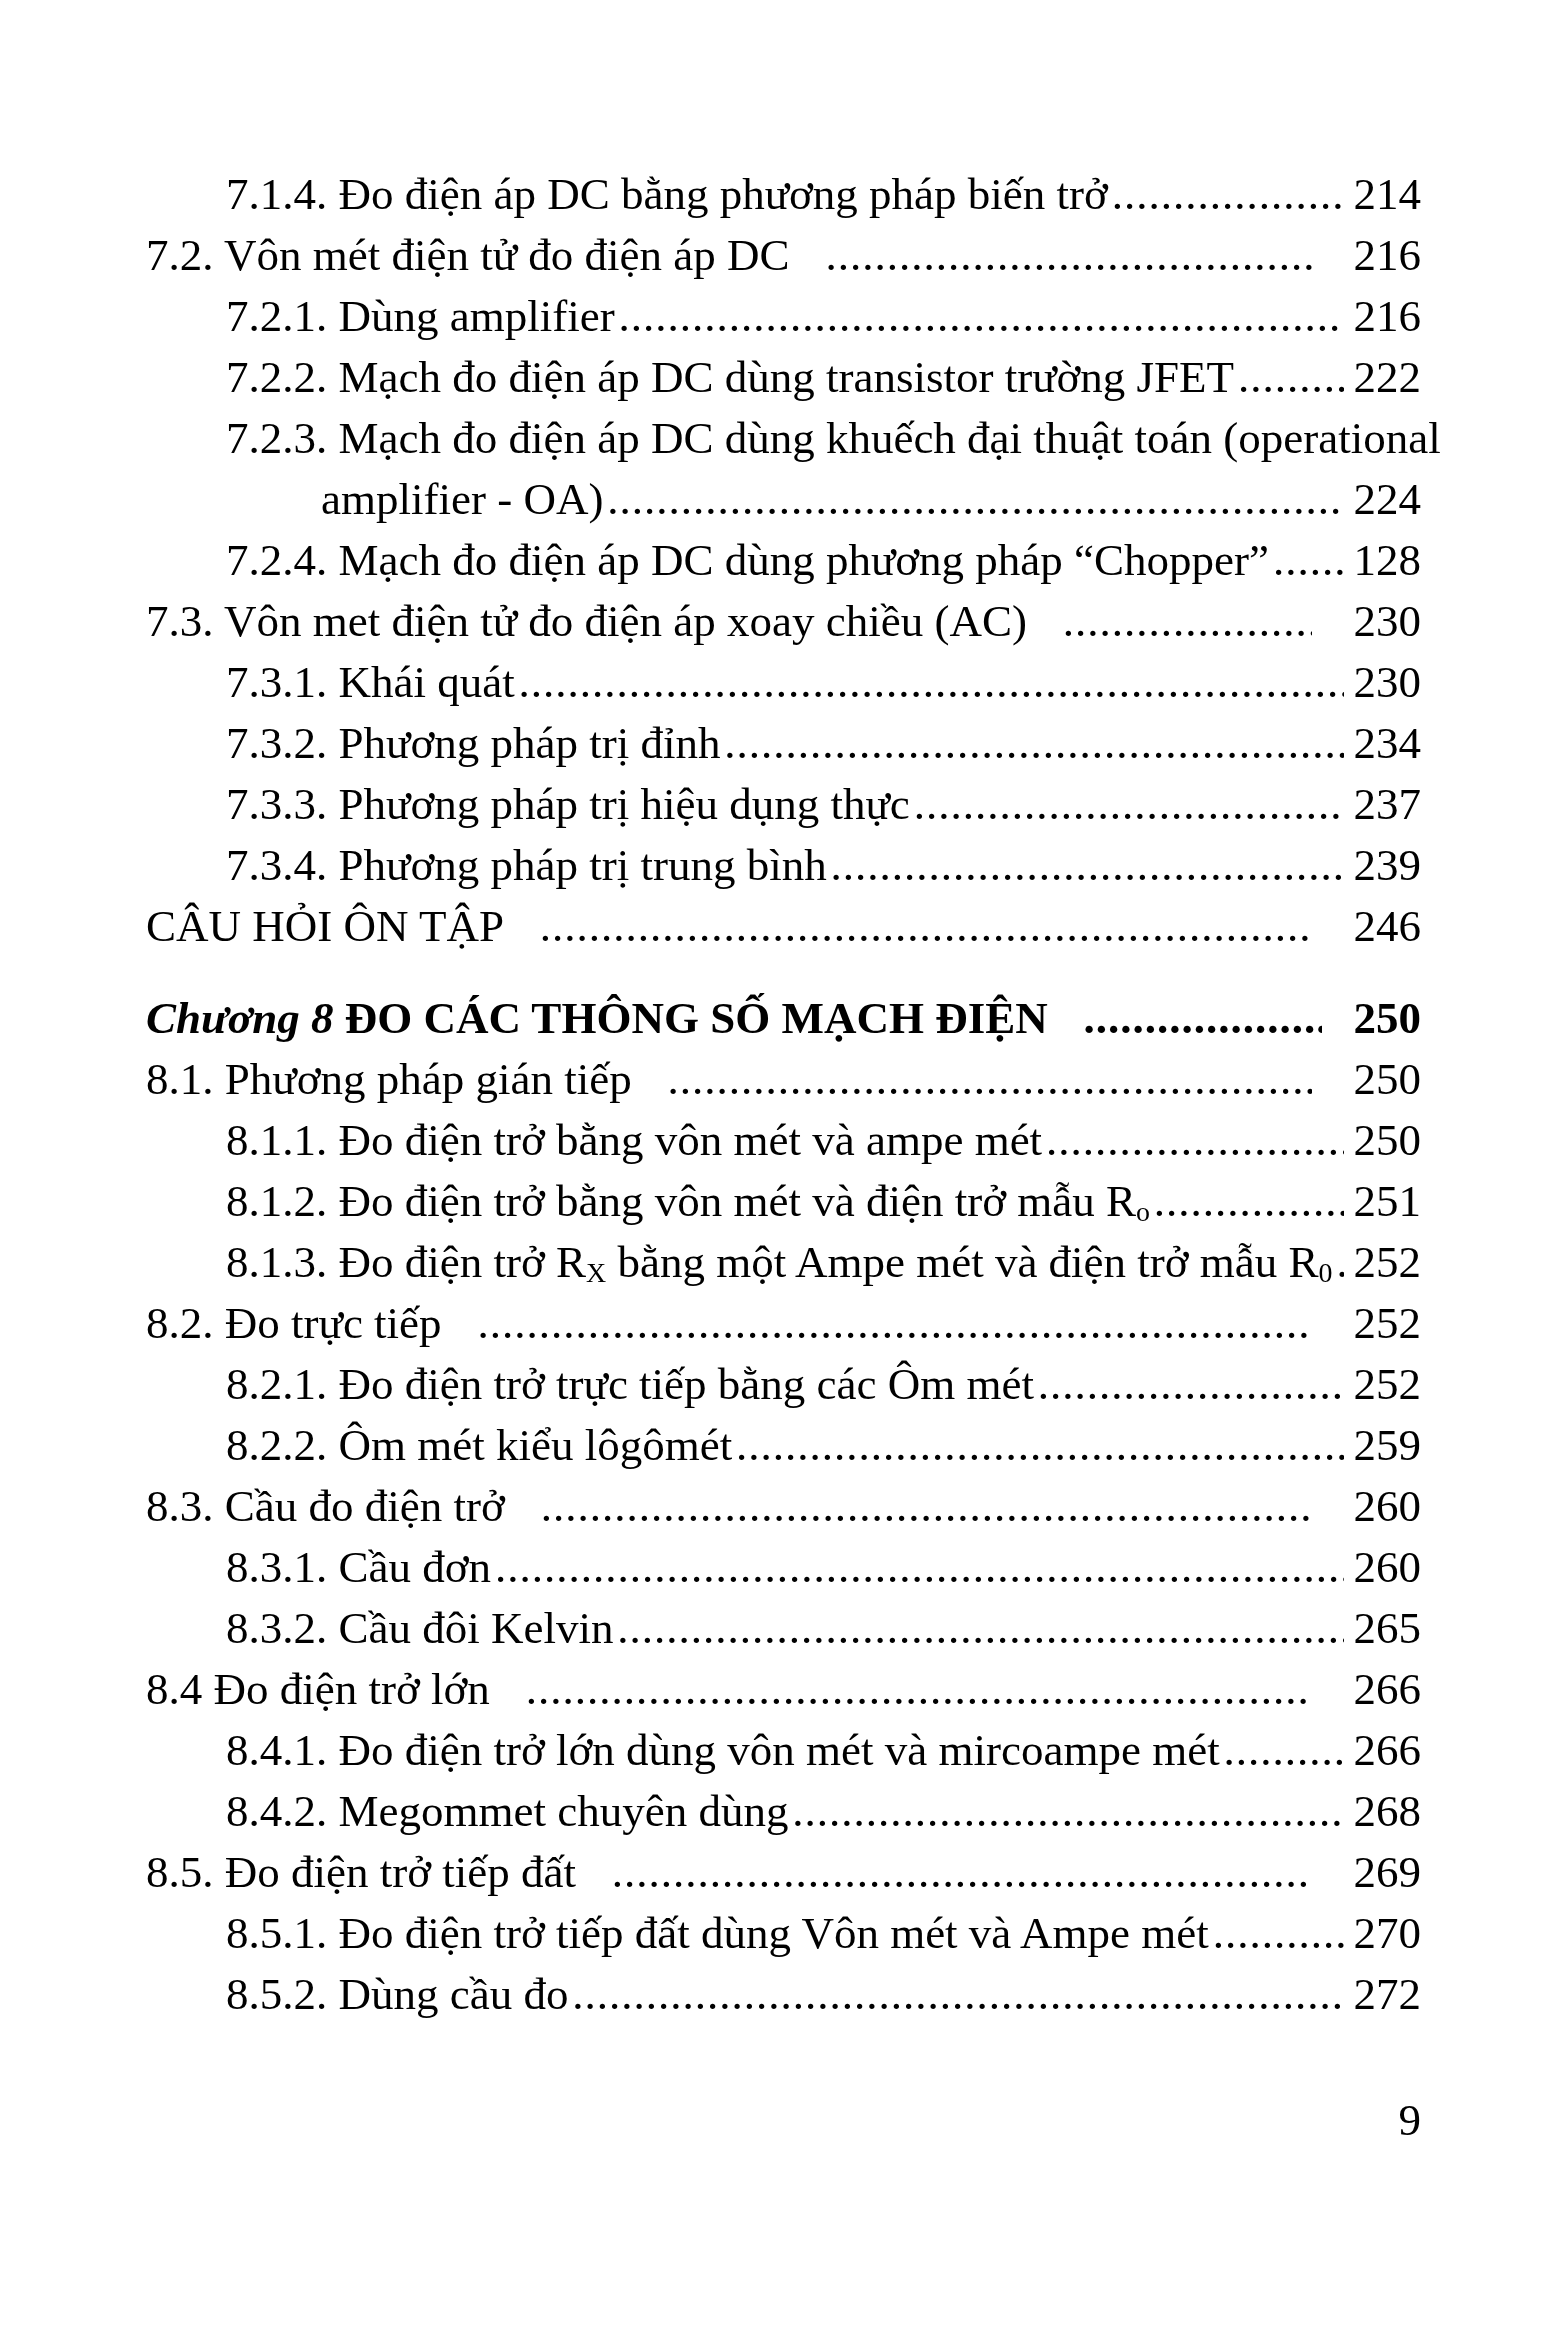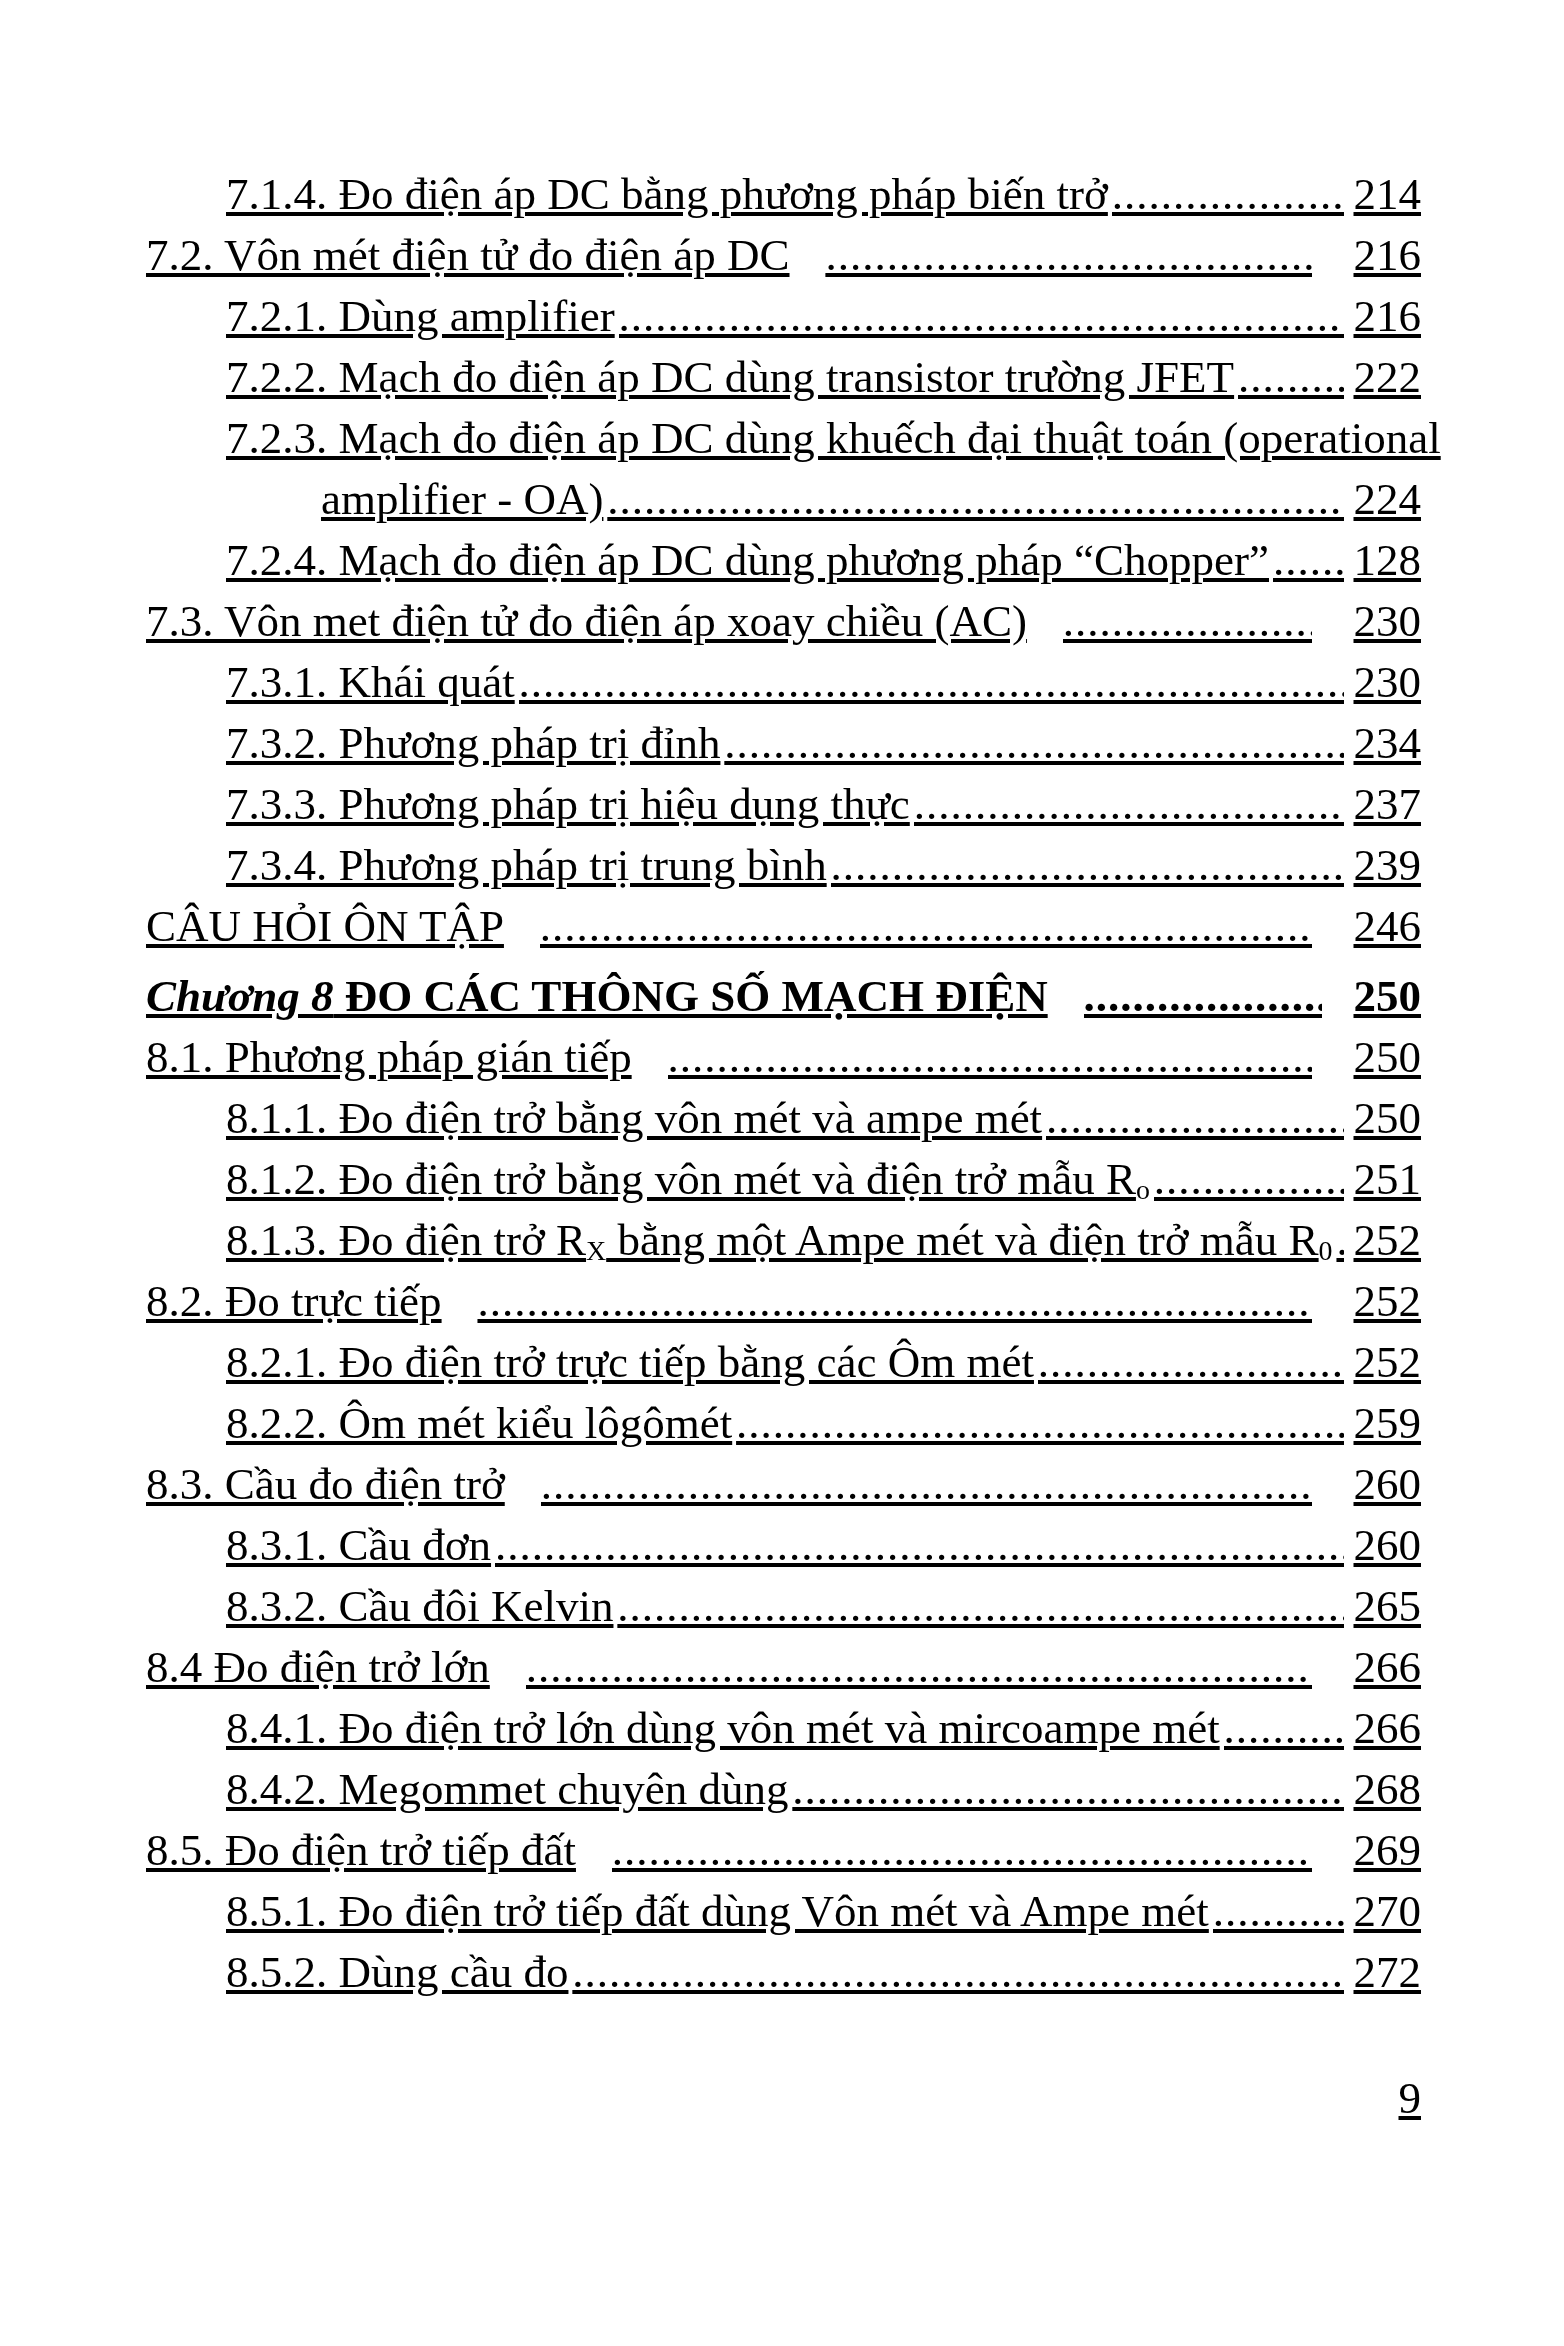--- a/index.html
+++ b/index.html
@@ -11,33 +11,32 @@
     position: relative;
     box-sizing: border-box;
     width: 1564px;
     height: 2346px;
     background: #ffffff;
     color: #000000;
     font-family: "Liberation Serif", "DejaVu Serif", serif;
     font-size: 45px;
     padding: 164px 143px 0 146px;
     overflow: hidden;
-    text-decoration: underline;
   }
   .toc-row {
     display: flex;
     height: 61px;
     line-height: 61px;
     white-space: nowrap;
   }
   .lvl1 { padding-left: 0; gap: 32px; }
   .lvl2 { padding-left: 80px; }
   .lvl3 { padding-left: 175px; }
   .chapter {
-    margin-top: 9px;
+    margin-top: 31px;
     font-weight: bold;
   }
   .title { flex: 0 0 auto; }
   .leader {
     flex: 1 1 auto;
     min-width: 0;
     overflow: hidden;
     margin: 0 9.9px 0 3.9px;
   }
   .leader::after {

